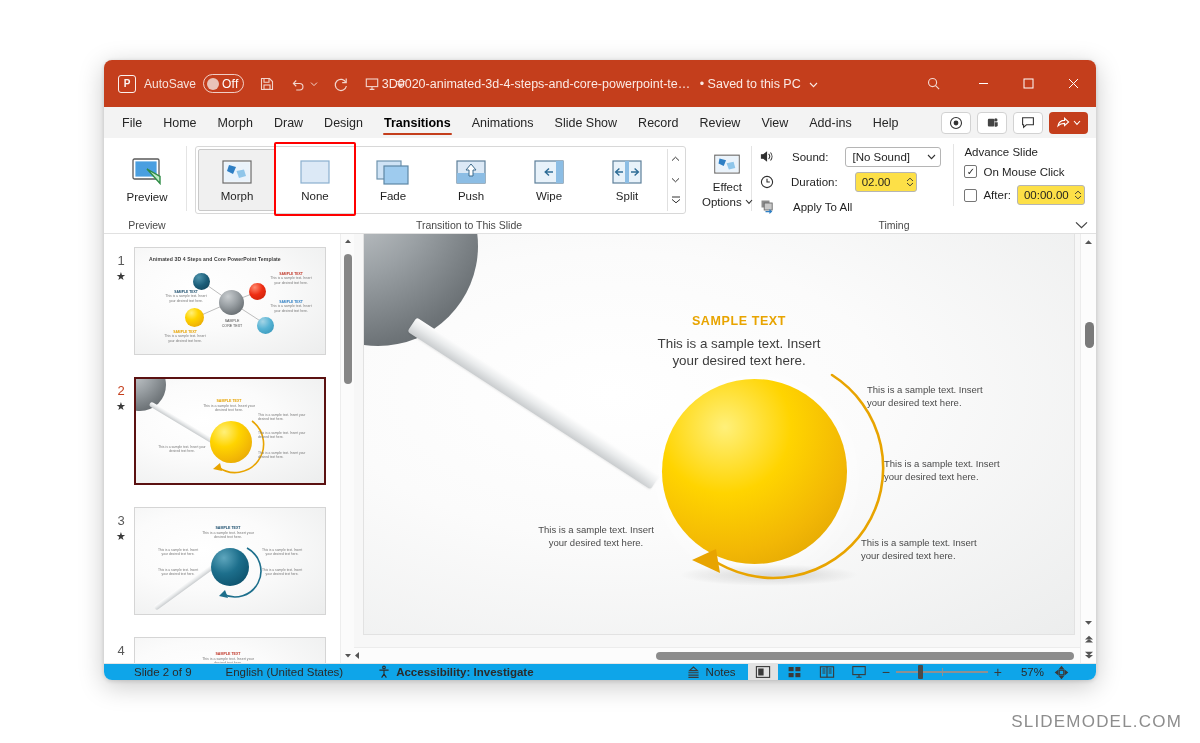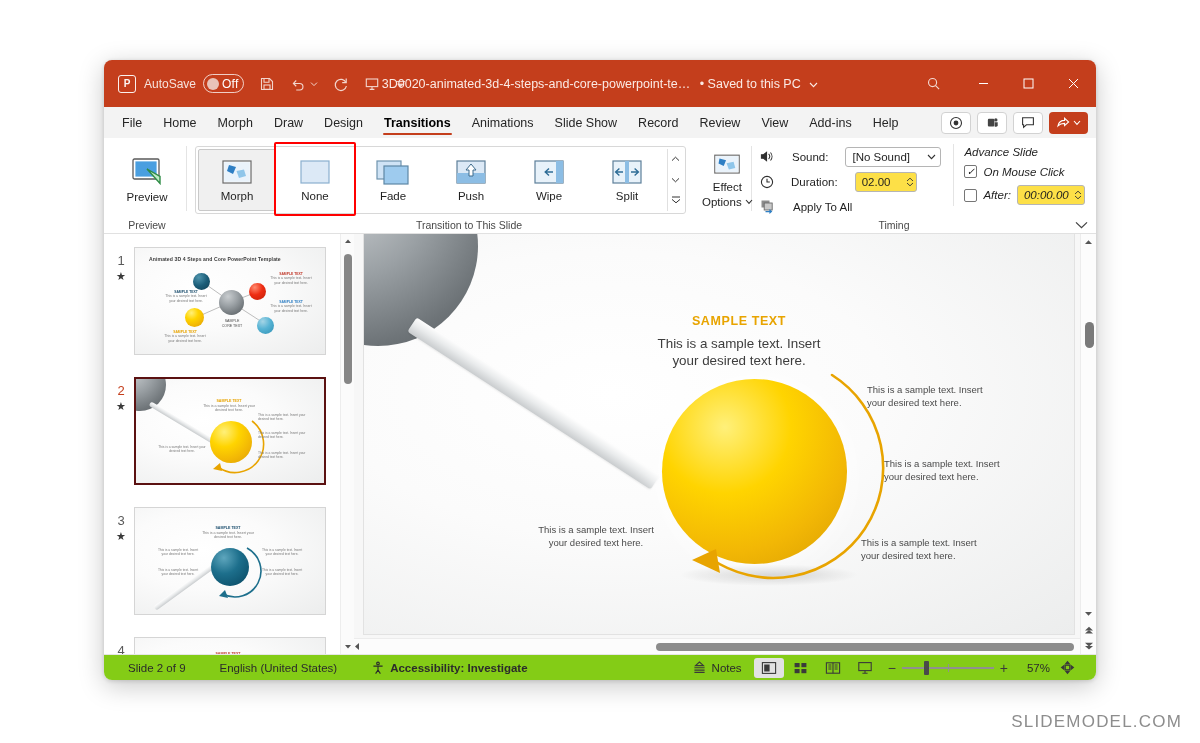--- a/index.html
+++ b/index.html
@@ -154,21 +154,21 @@
     padding: 0 4px 0 6px; font-size: 11.5px; min-width: 96px;
   }
   .combo .cv { flex:1; }
   .spin {
     border: 1px solid #b5b5b5; border-radius: 3px; background: #fde047;
     height: 20px; display: flex; align-items: center;
     padding: 0 2px 0 6px; font-size: 11.5px; min-width: 62px;
   }
   .spin .sv { flex: 1; }
   .spin-arrows { display:flex; flex-direction:column; line-height:6px; font-size:7px; color:#333; padding-left:4px;}
-  .adv-col { display:flex; flex-direction:column; gap:7px; padding-top:2px;font-style:italic; }
+  .adv-col { display:flex; flex-direction:column; gap:7px; padding-top:2px; }
   .chk { display: flex; align-items: center; gap: 6px; font-size: 11.5px; color: #1f1f1f; }
   .box {
     width: 13px; height: 13px; border: 1px solid #767676;
     border-radius: 2px; background:#fff;
     display:flex; align-items:center; justify-content:center;
     font-size: 10px; color:#1f1f1f;
   }
   .ribbon-collapse {
     position: absolute; right: 8px; bottom: 4px;
     font-size: 12px; color: #444;
@@ -250,25 +250,25 @@
     position:absolute; left:0; right:16px; bottom:0; height:16px;
     background:#fcfcfc; border-top:1px solid #ececec;
     display:flex; align-items:center;
   }
   .hs-btn { width:16px; text-align:center; font-size:8px; color:#555; }
   .hs-track { flex:1; position:relative; height:100%; }
   .hs-thumb { position:absolute; top:4px; height:8px; border-radius:4px; background:#8c8c8c; }
 
   
   .statusbar {
-    height: 26px; background: #84cc16; flex: 0 0 auto;
+    height: 17px; background: #0ea5e9; flex: 0 0 auto;
     display: flex; align-items: center;
     font-size: 11.5px; color: #2b2b2b;
     border-top: 1px solid #e6e6e6;
-    padding: 0 14px;
+    padding: 0 20px;
   }
   .sb-item { padding: 0 10px; display: flex; align-items: center; gap: 5px; white-space: nowrap; }
   .sb-right { margin-left: auto; display: flex; align-items: center; gap: 2px; }
   .viewbtn {
     width: 30px; height: 20px; display:flex; align-items:center; justify-content:center;
     border-radius: 3px;
   }
   .viewbtn.active { background: #e2e2e2; }
   .zoom-slider { display: flex; align-items: center; gap: 6px; margin: 0 6px; }
   .zs-track { width: 92px; height: 2px; background: #909090; position: relative; }

